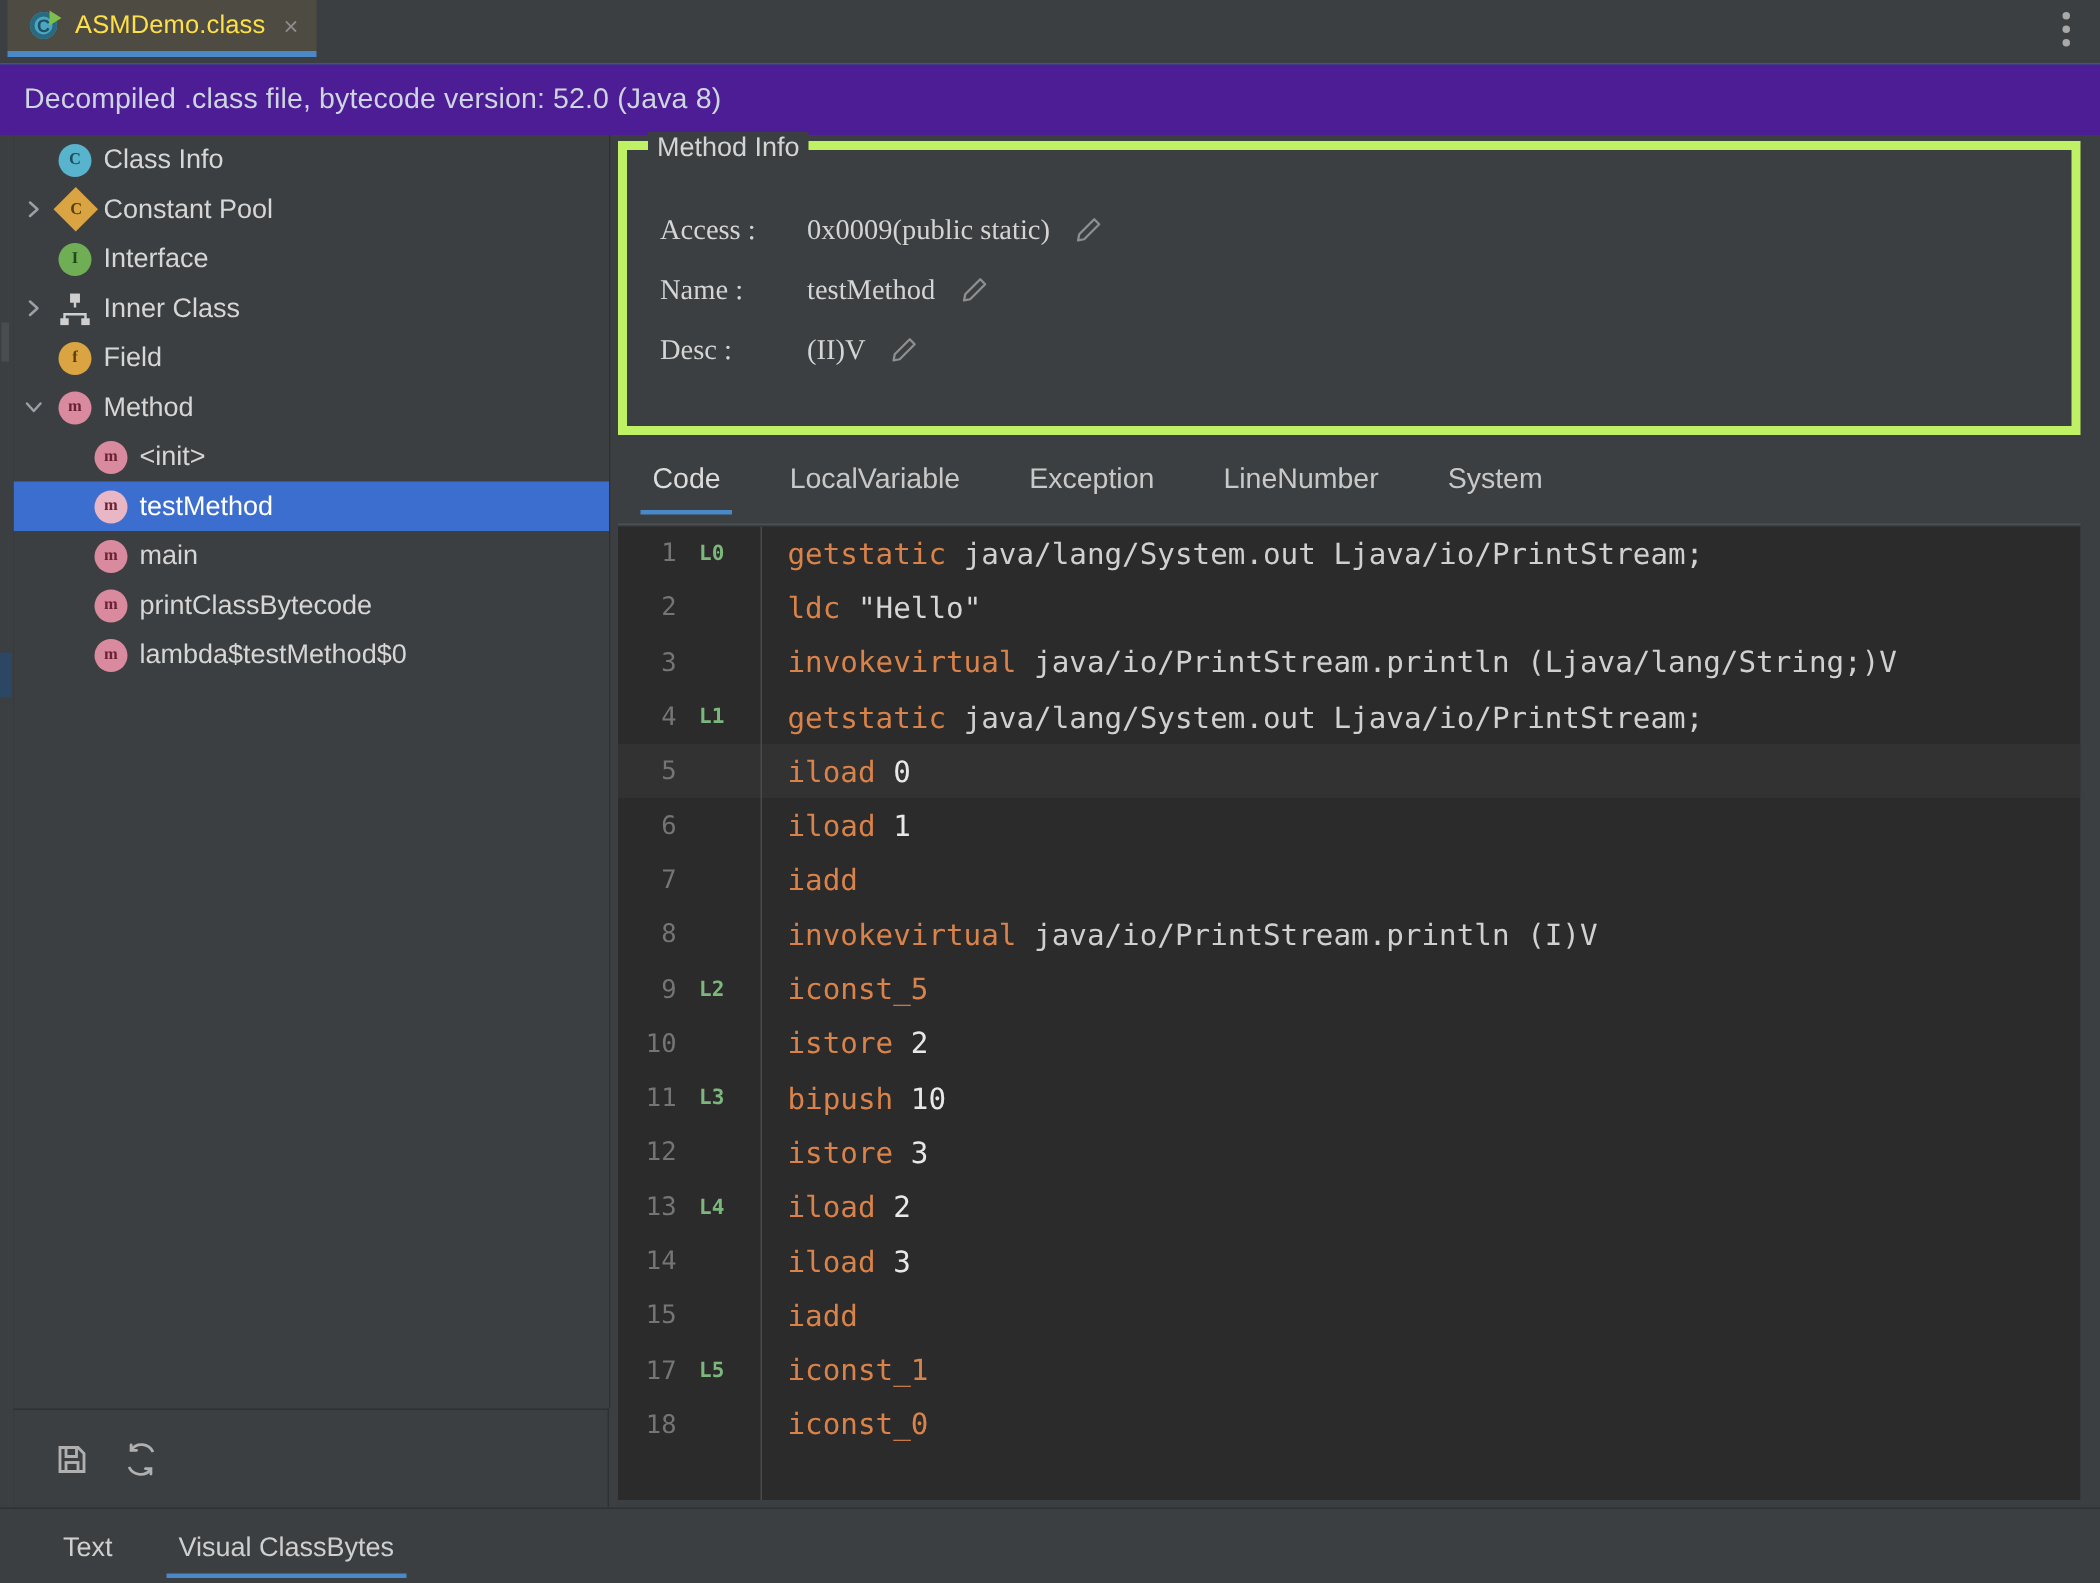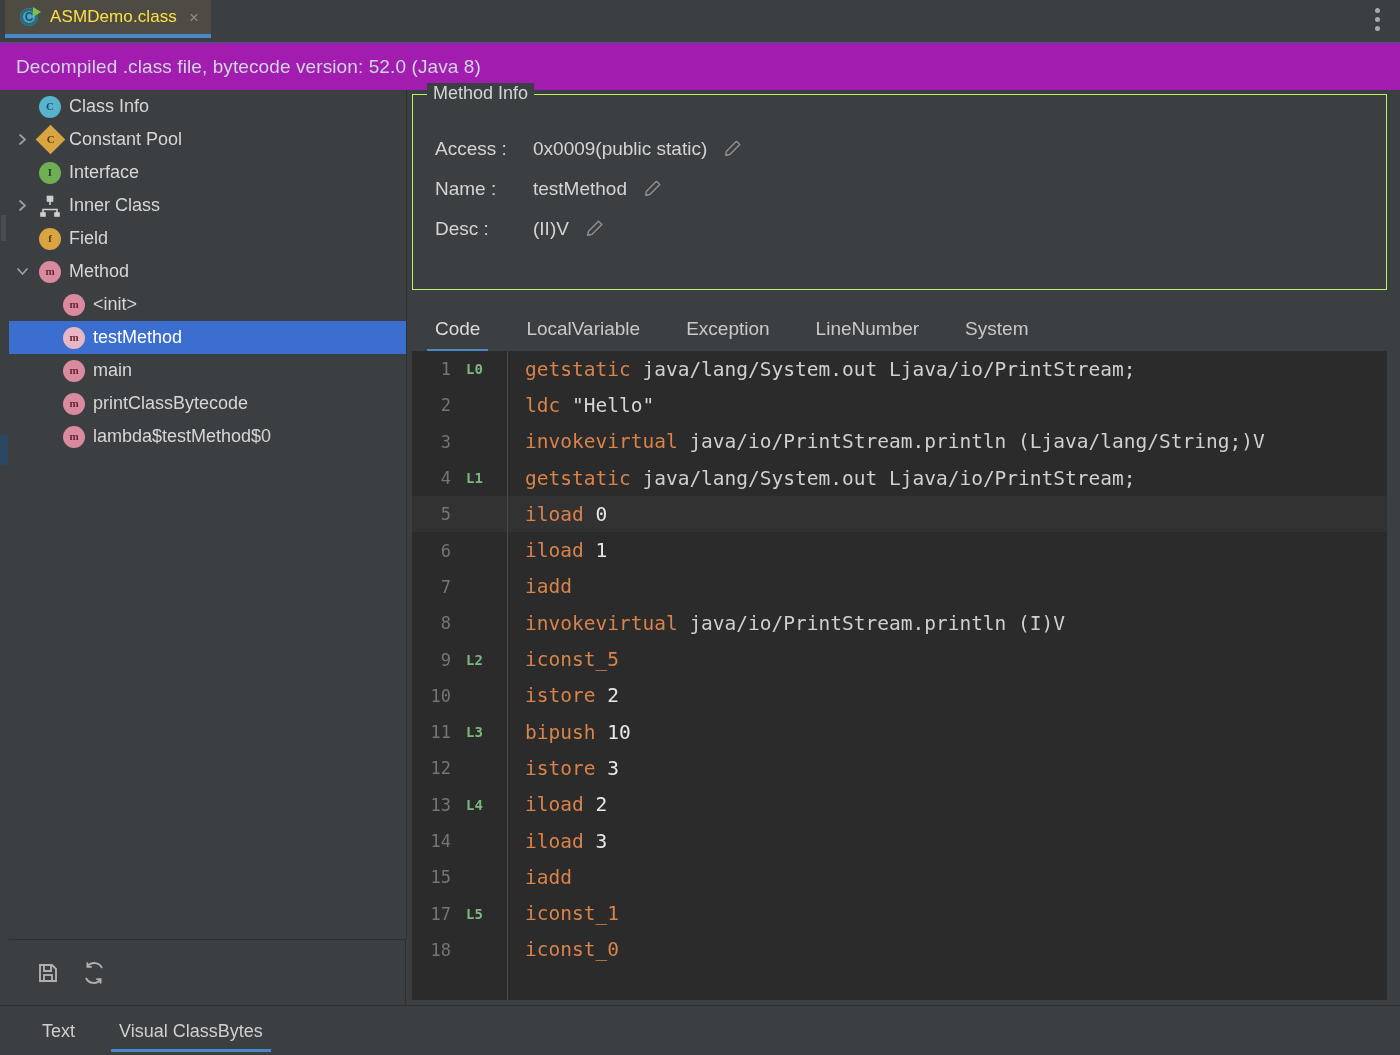--- a/index.html
+++ b/index.html
@@ -47,21 +47,21 @@
   }
   .kebab{
     position:absolute;right:12px;top:6px;width:22px;height:26px;
     display:flex;flex-direction:column;align-items:center;justify-content:center;gap:4px;
   }
   .kebab i{width:5px;height:5px;border-radius:50%;background:#a9a9a9;display:block;}
 
   
   .banner{
     position:absolute;left:0;top:42px;width:1400px;height:47px;
-    background:#a21caf;border-top:1px solid #37597c;border-bottom:1px solid #2a4057;
+    background:#4c1d95;border-top:1px solid #37597c;border-bottom:1px solid #2a4057;
     display:flex;align-items:center;
   }
   .banner .txt{font-size:19px;color:#cdd6e0;padding-left:16px;letter-spacing:.1px;}
 
   
   .leftrail{
     position:absolute;left:0;top:90px;width:9px;height:915px;background:#3c3f41;
     border-right:1px solid #2e3133;
   }
   .leftrail .nub{position:absolute;left:1px;top:125px;width:5px;height:26px;background:#4a4d4f;}
@@ -110,38 +110,38 @@
   }
   .tbtn{width:26px;height:26px;display:flex;align-items:center;justify-content:center;}
 
   
   .right{
     position:absolute;left:407px;top:90px;width:993px;height:915px;background:#3c3f41;
   }
 
   .methodinfo{
     position:absolute;left:5px;top:4px;width:975px;height:196px;
-    border:1px solid #bef264;box-sizing:border-box;
+    border:6px solid #bef264;box-sizing:border-box;
   }
   .mi-legend{
     position:absolute;left:14px;top:-12px;background:#3c3f41;padding:0 6px;
     font-size:18px;color:#d4d4d4;
   }
   .mi-rows{position:absolute;left:0;top:34px;width:100%;}
-  .mi-row{display:flex;align-items:center;height:40px;}
+  .mi-row{display:flex;align-items:center;height:40px;font-family:Liberation Serif, serif;}
   .mi-key{
     width:120px;padding-left:22px;box-sizing:border-box;
     font-size:19px;color:#d4d4d4;
   }
   .mi-val{font-size:19px;color:#d4d4d4;min-width:16px;}
   .pencil{margin-left:14px;display:flex;align-items:center;}
 
   .tabs{
-    position:absolute;left:5px;top:228px;width:975px;height:48px;
-    display:flex;align-items:flex-start;
+    position:absolute;left:5px;top:212px;width:975px;height:48px;
+    display:flex;align-items:center;
   }
   .tabs .sep{
     position:absolute;left:0;right:0;bottom:0;height:1px;background:#4d5052;
   }
   .tab{
     position:relative;padding:0 23px 12px 23px;font-size:19px;color:#c8c8c8;
   }
   .tab.active{color:#dcdcdc;}
   .tab.active::after{
     content:"";position:absolute;left:15px;right:15px;bottom:0;height:3px;background:#4a88c7;

